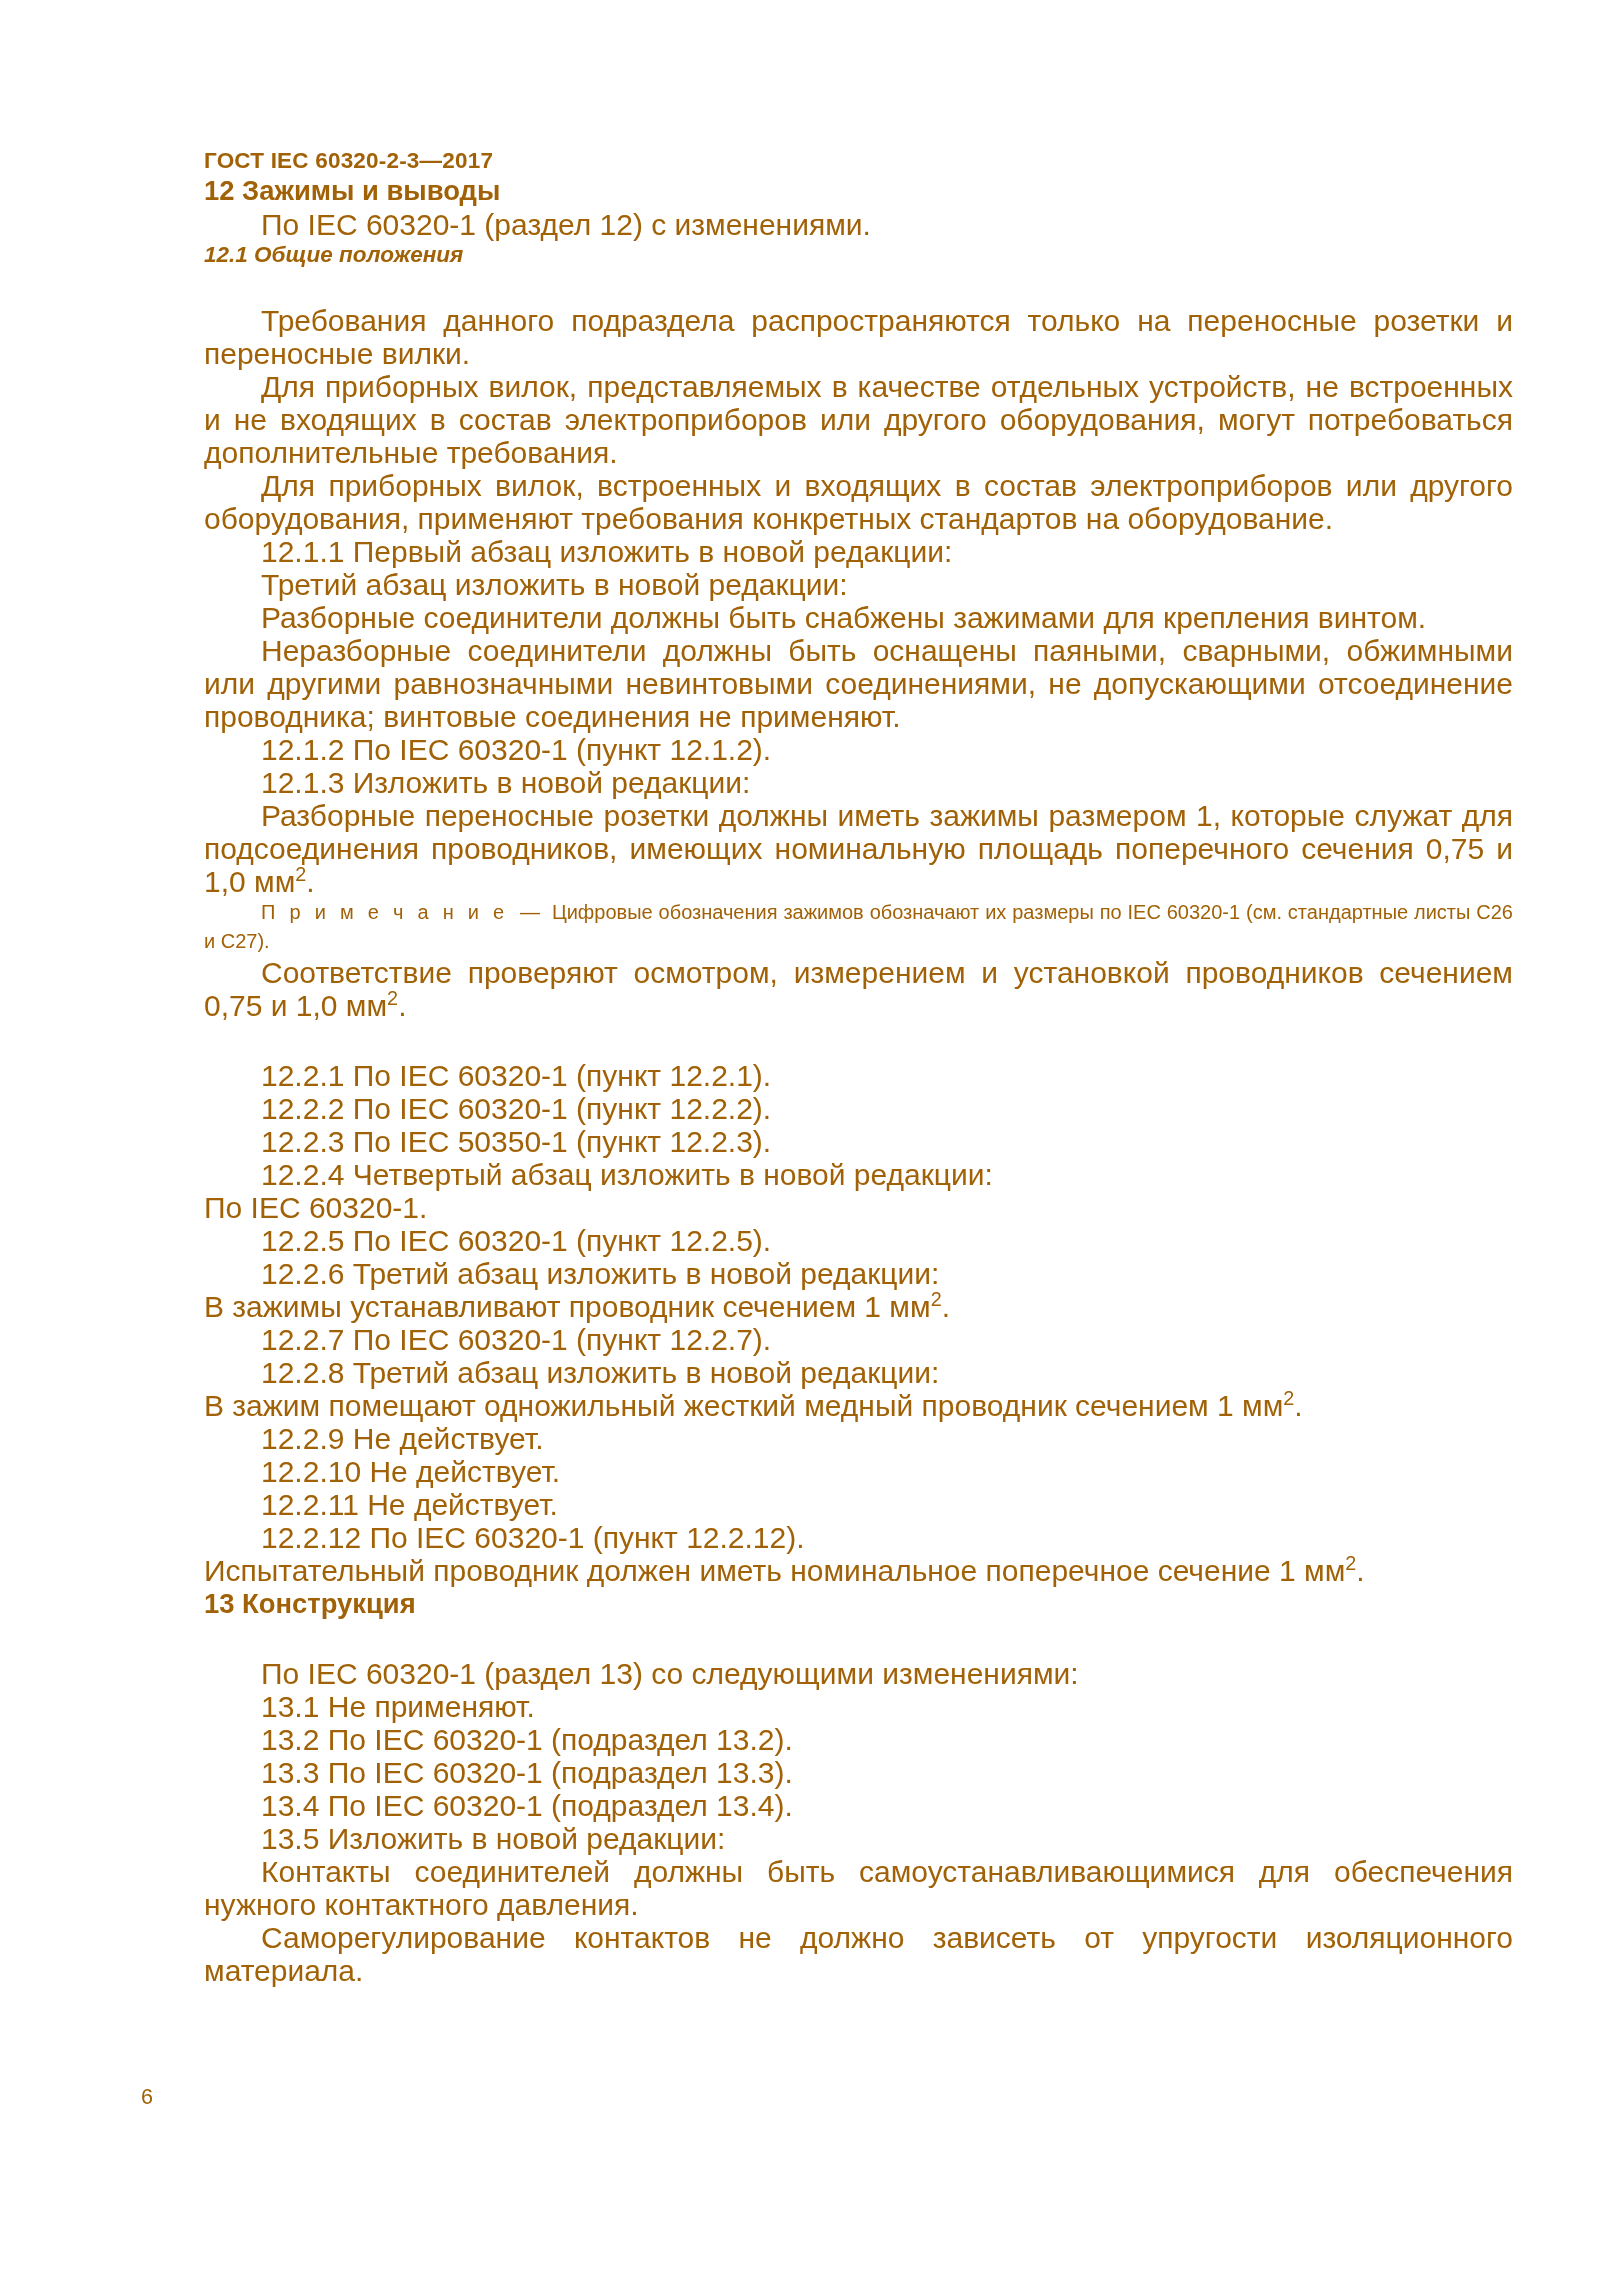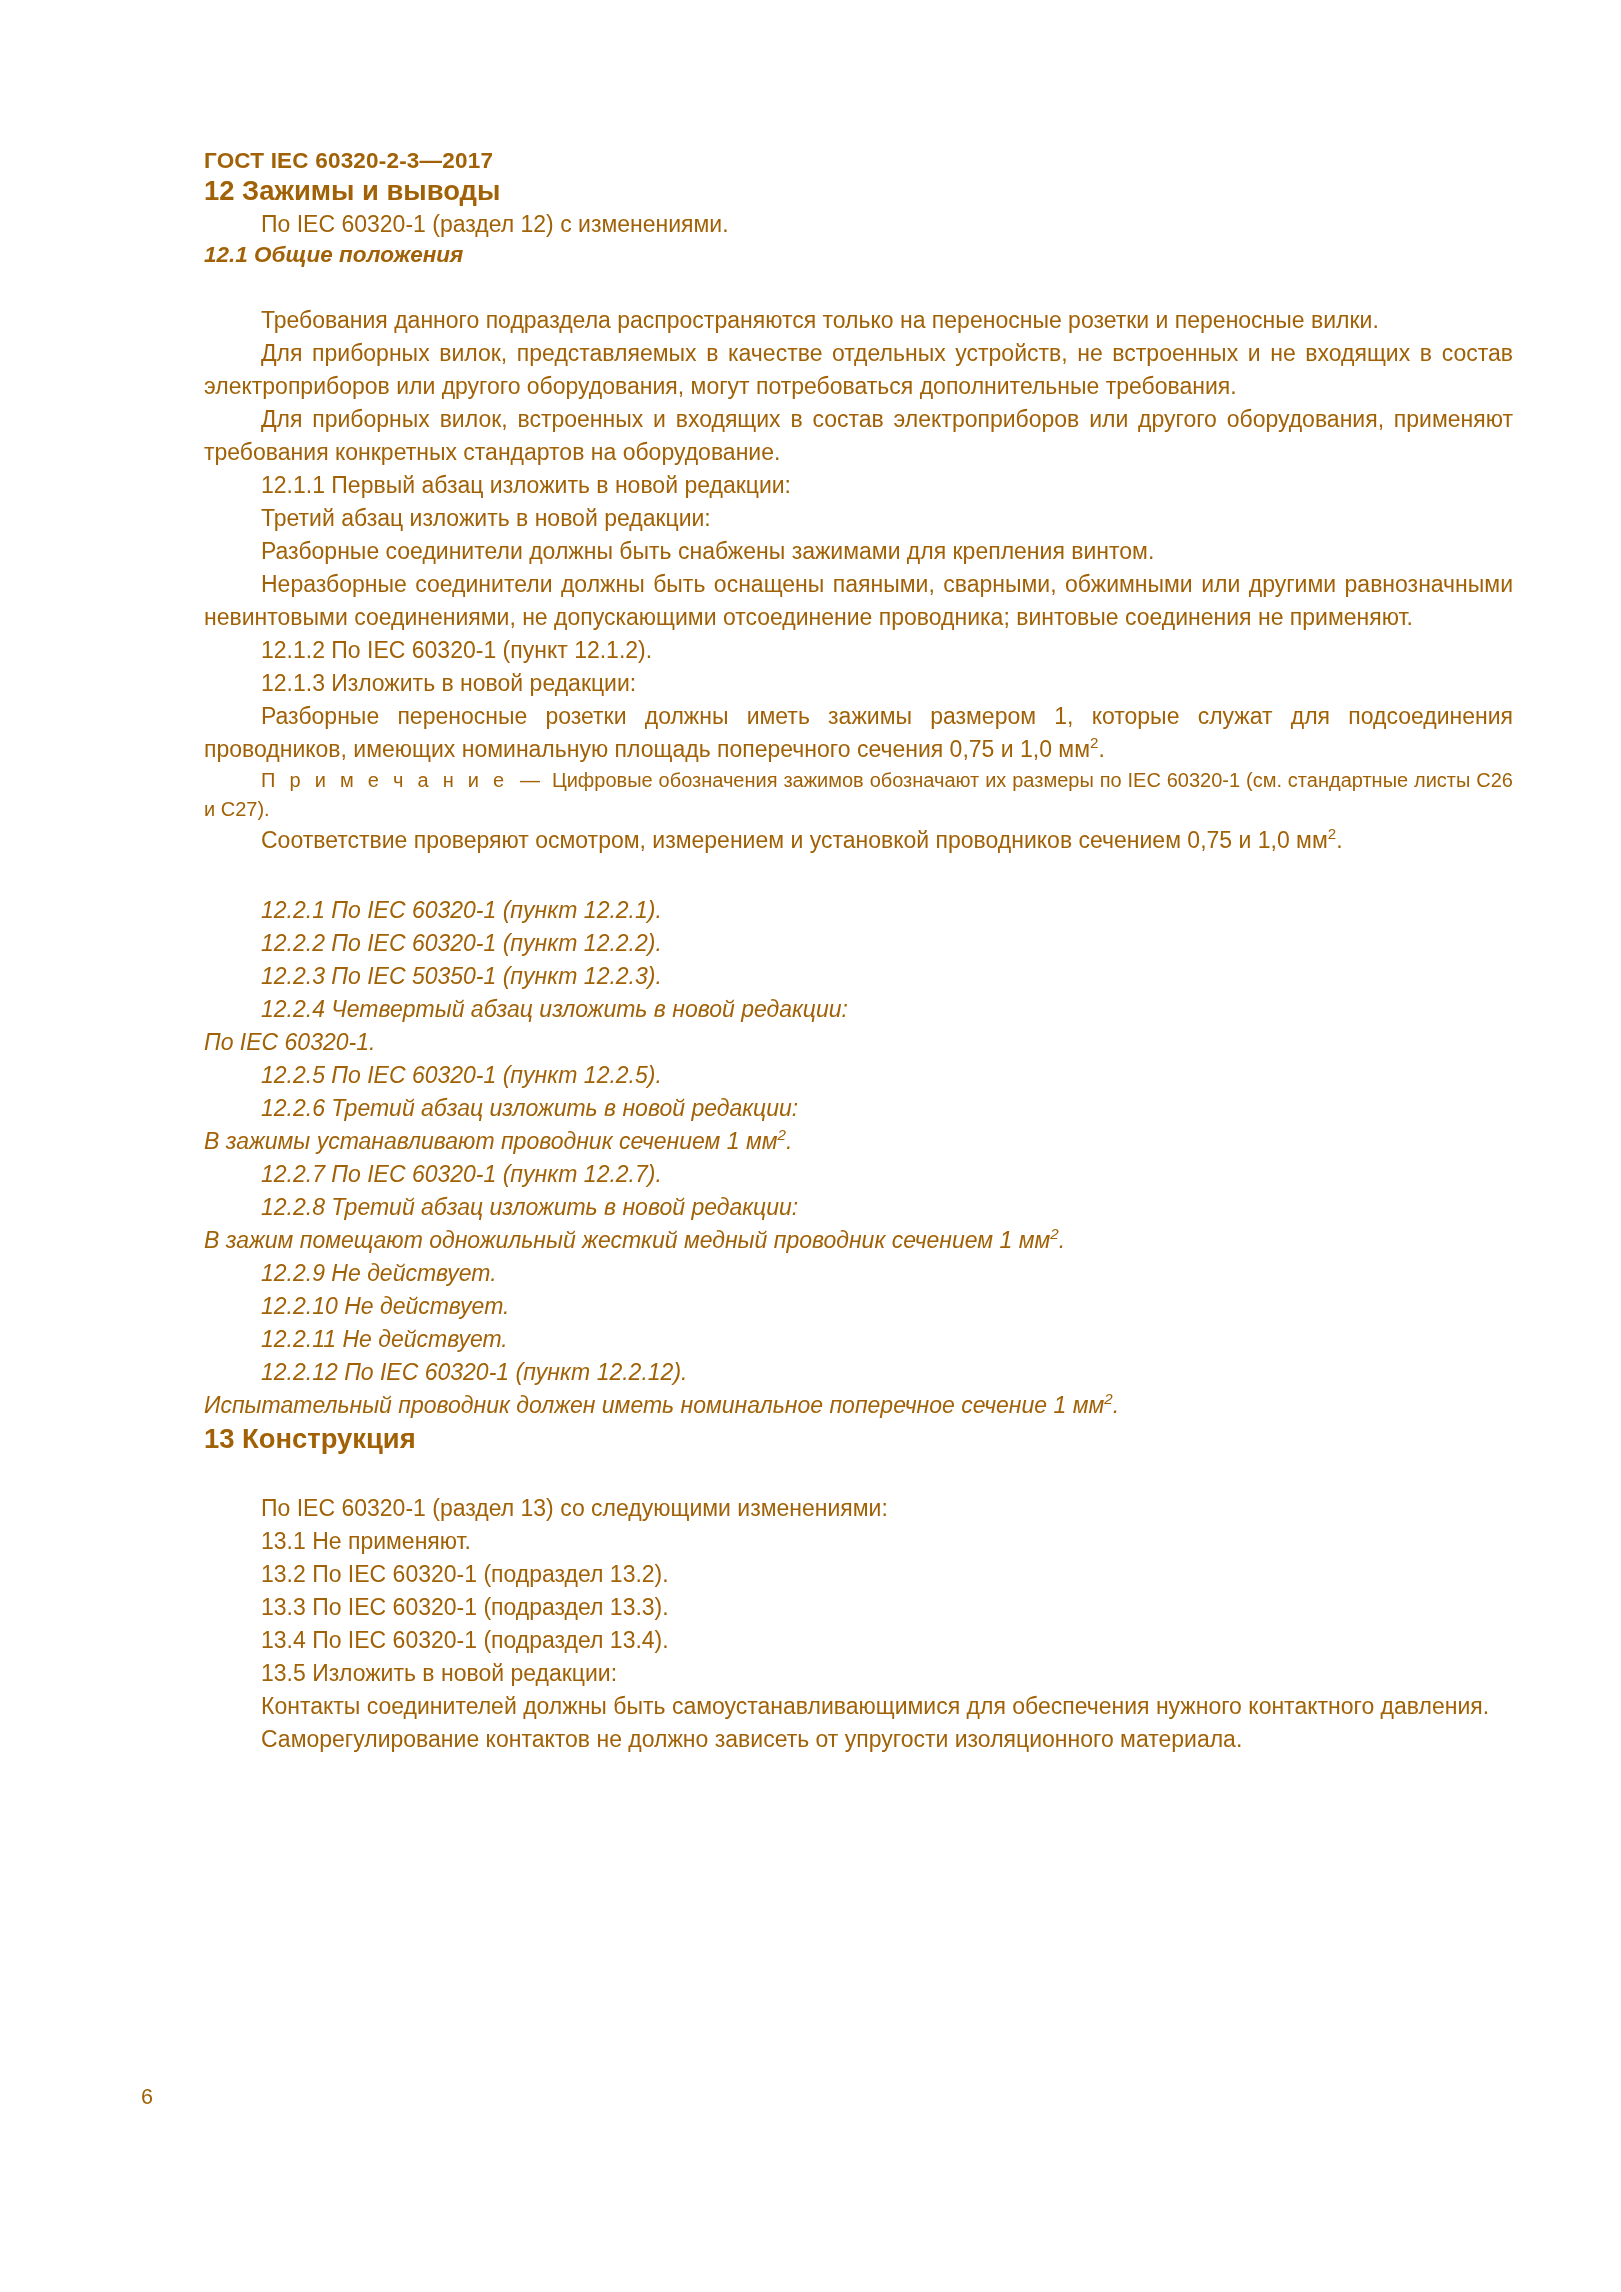--- a/index.html
+++ b/index.html
@@ -42,33 +42,33 @@
   h2.subsec-title {
     font-size: 22.5px;
     font-weight: bold;
     margin: 0;
     padding: 0;
     line-height: 1.25;
   }
   .sub121 { margin-top: 41px; font-style: italic; }
   .sub122 { margin-top: 45px; }
   p.body-text {
-    font-size: 23px;
+    font-size: 30px;
     line-height: 33px;
     margin: 0;
     padding: 0;
     text-align: justify;
     text-justify: inter-word;
     hyphens: manual;
   }
   p.indent { text-indent: 57px; }
   p.noindent { text-indent: 0; }
   .gap-after-sec12 { margin-top: 39px; }
   .gap-sm { margin-top: 35px; }
-  .gap-md { margin-top: 37px; font-style: italic; }
+  .gap-md { margin-top: 37px; }
   p.note {
     font-size: 20px;
     line-height: 29px;
     margin: 0;
     padding: 0;
     text-indent: 57px;
     text-align: justify;
   }
   .note-label {
     letter-spacing: 4.1px;

